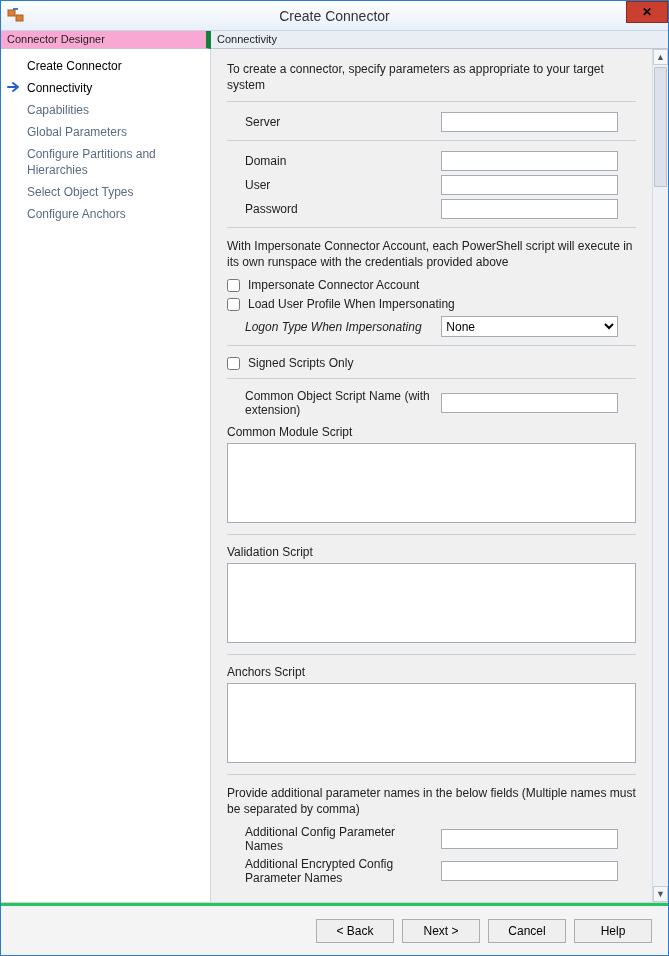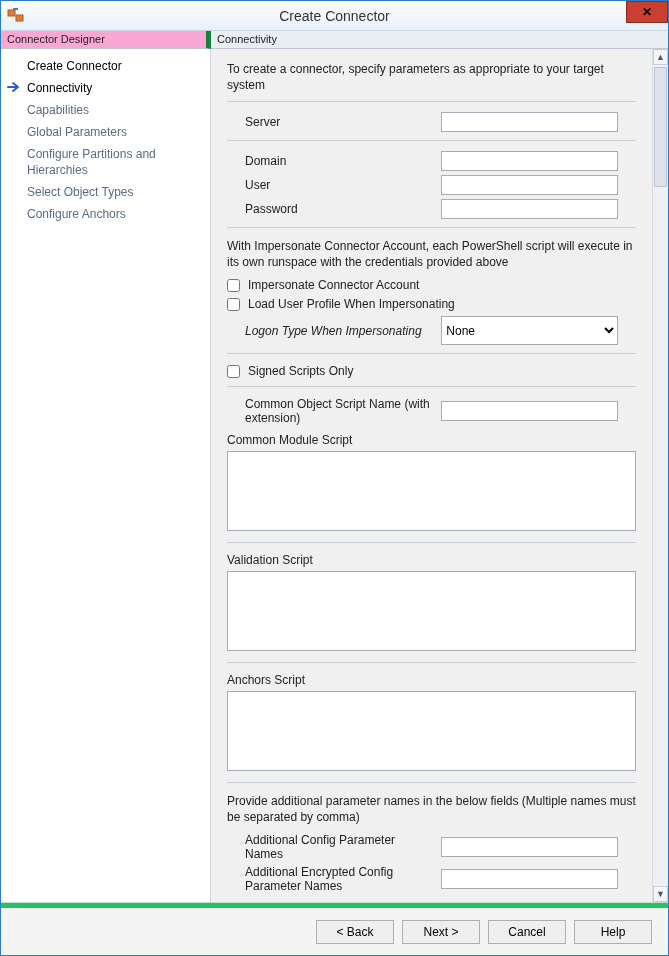--- a/index.html
+++ b/index.html
@@ -168,21 +168,21 @@
       width: 180px;
       height: 20px;
       border: 1px solid #a6acb6;
       background: #fff;
       padding: 1px 4px;
       font-family: inherit;
       font-size: 12px;
     }
     .form-row select {
       width: 180px;
-      height: 29px;
+      height: 21px;
       border: 1px solid #a6acb6;
       background: #fff;
       font-family: inherit;
       font-size: 12px;
     }
     .note {
       margin: 6px 0 8px 0;
       line-height: 16px;
     }
     .cb-row {
@@ -209,21 +209,21 @@
     }
     
     .footer {
       height: 52px;
       display: flex;
       align-items: center;
       justify-content: flex-end;
       padding: 0 16px;
       gap: 8px;
       background: #f4f4f4;
-      border-top: 5px solid #22c55e;
+      border-top: 3px solid #22c55e;
     }
     .footer button {
       min-width: 78px;
       height: 24px;
       background: #efefef;
       border: 1px solid #adadad;
       font-family: inherit;
       font-size: 12px;
       cursor: pointer;
       padding: 0 10px;

